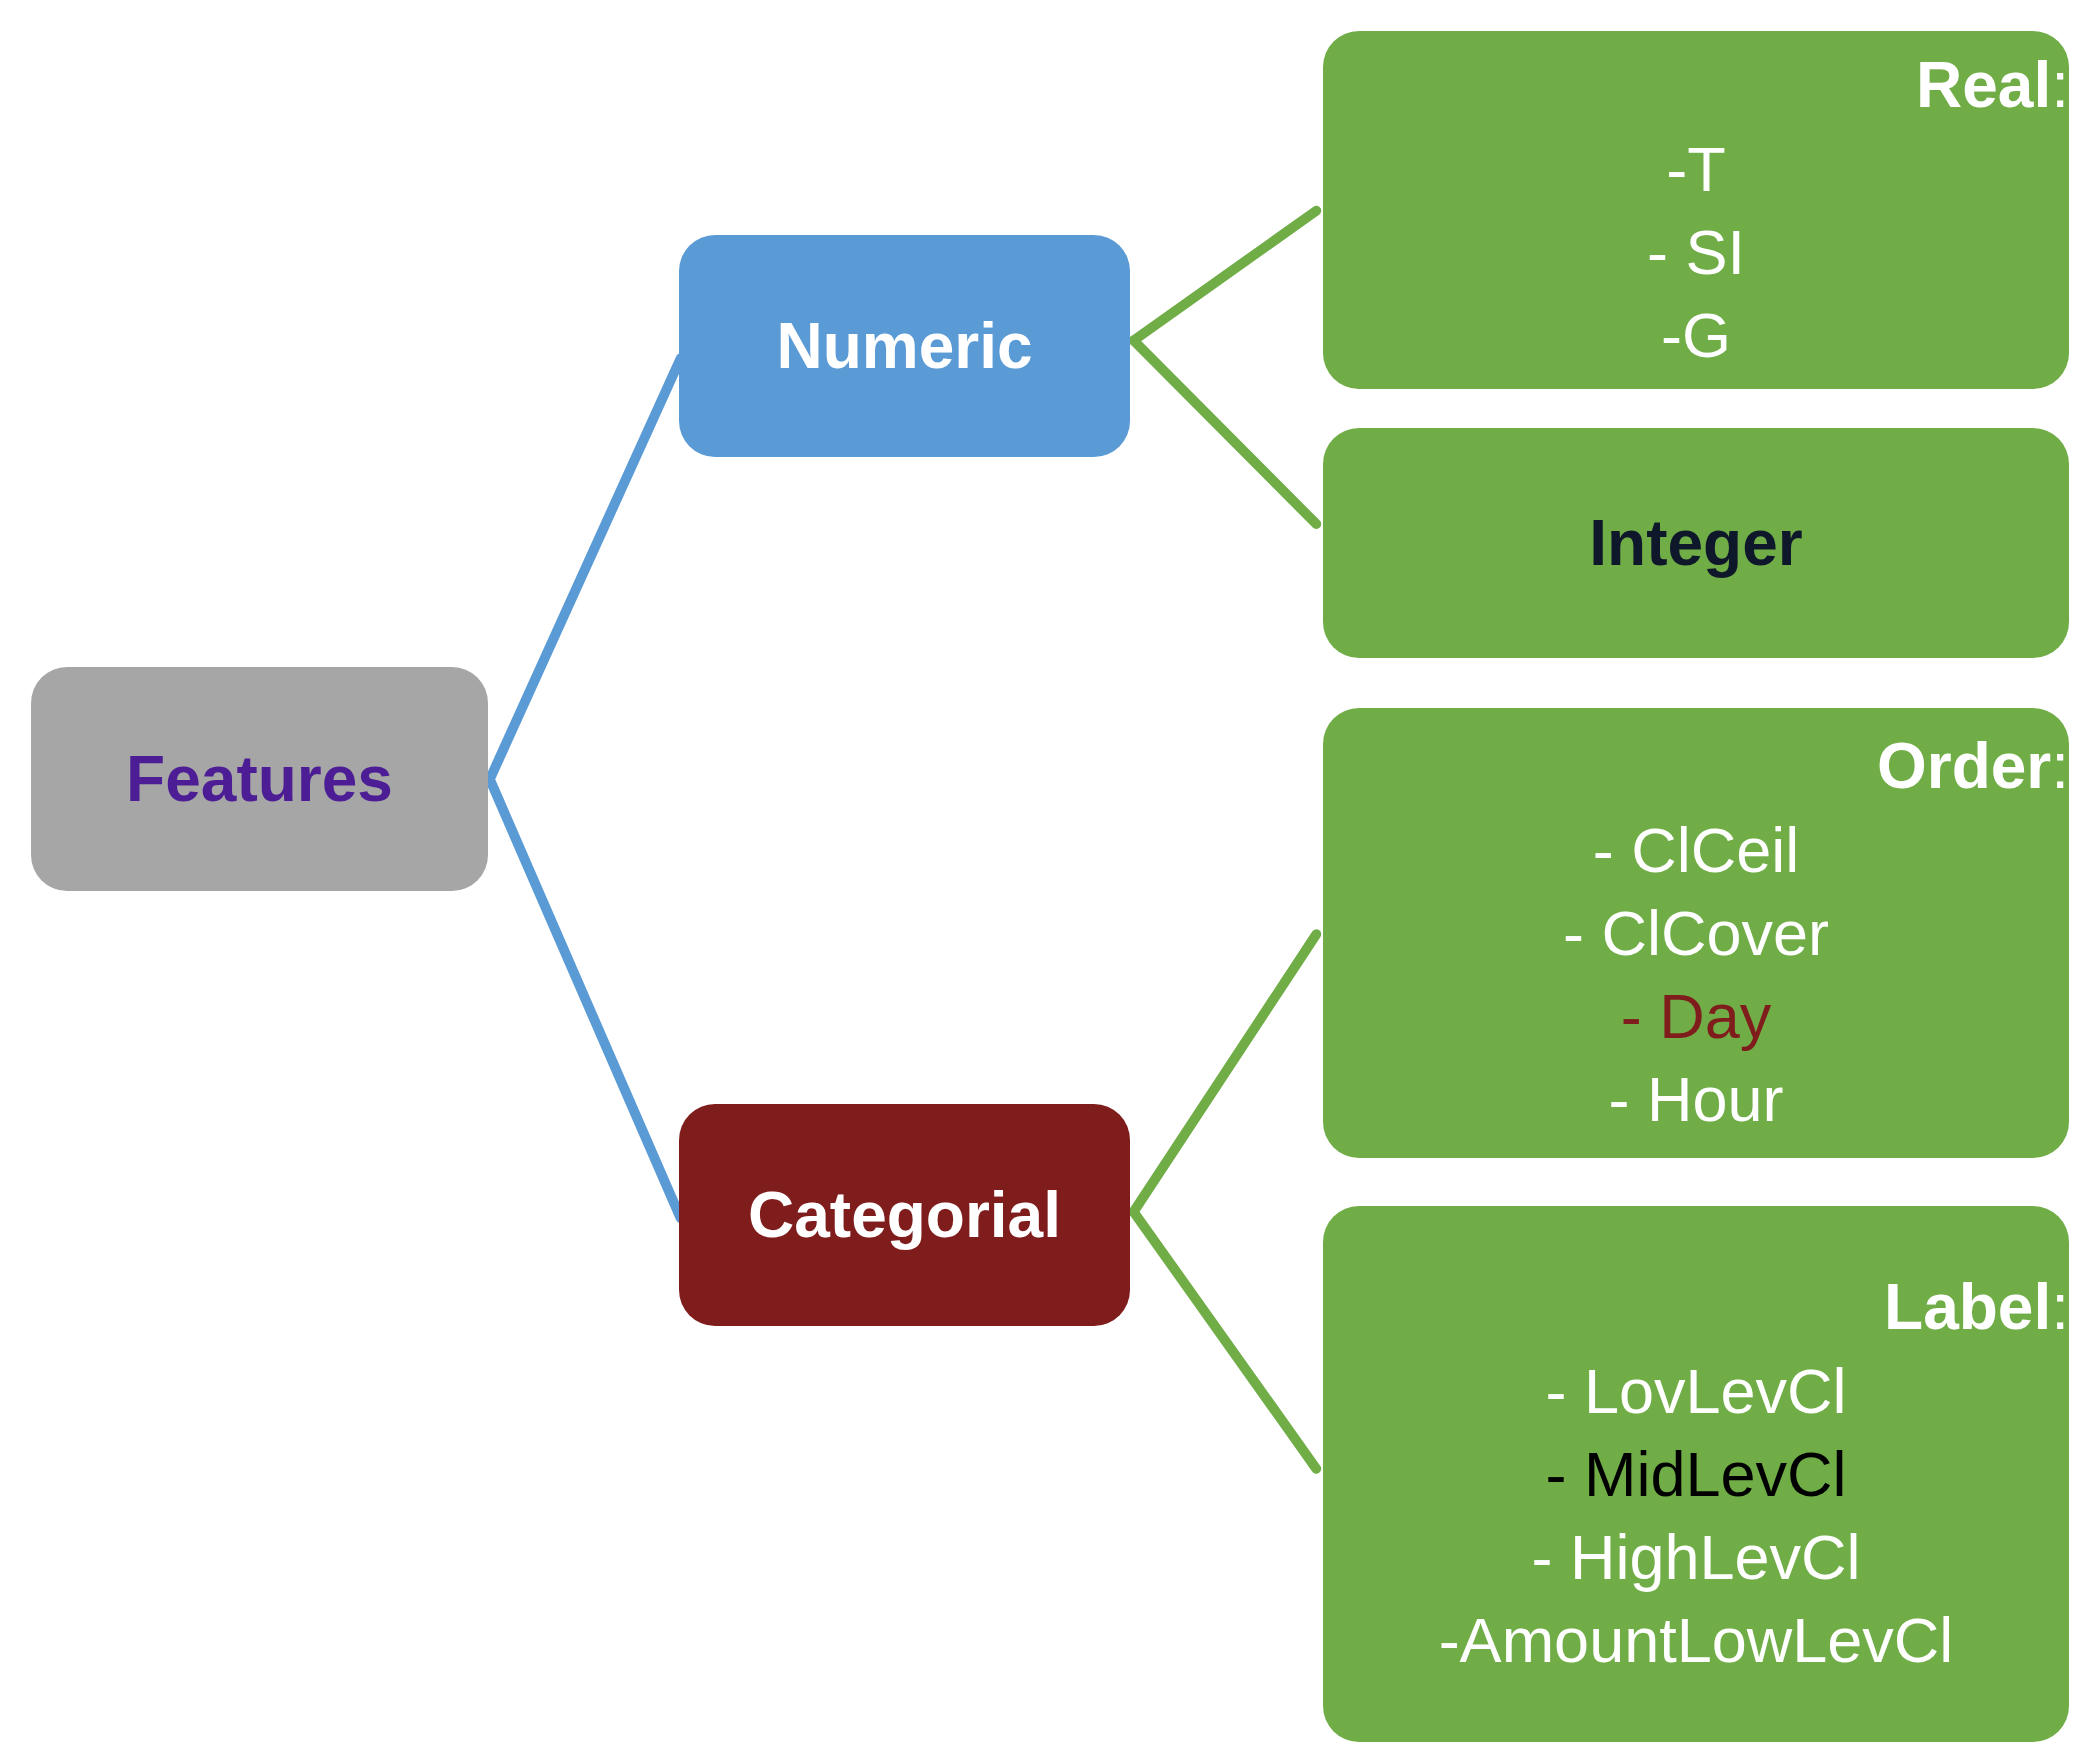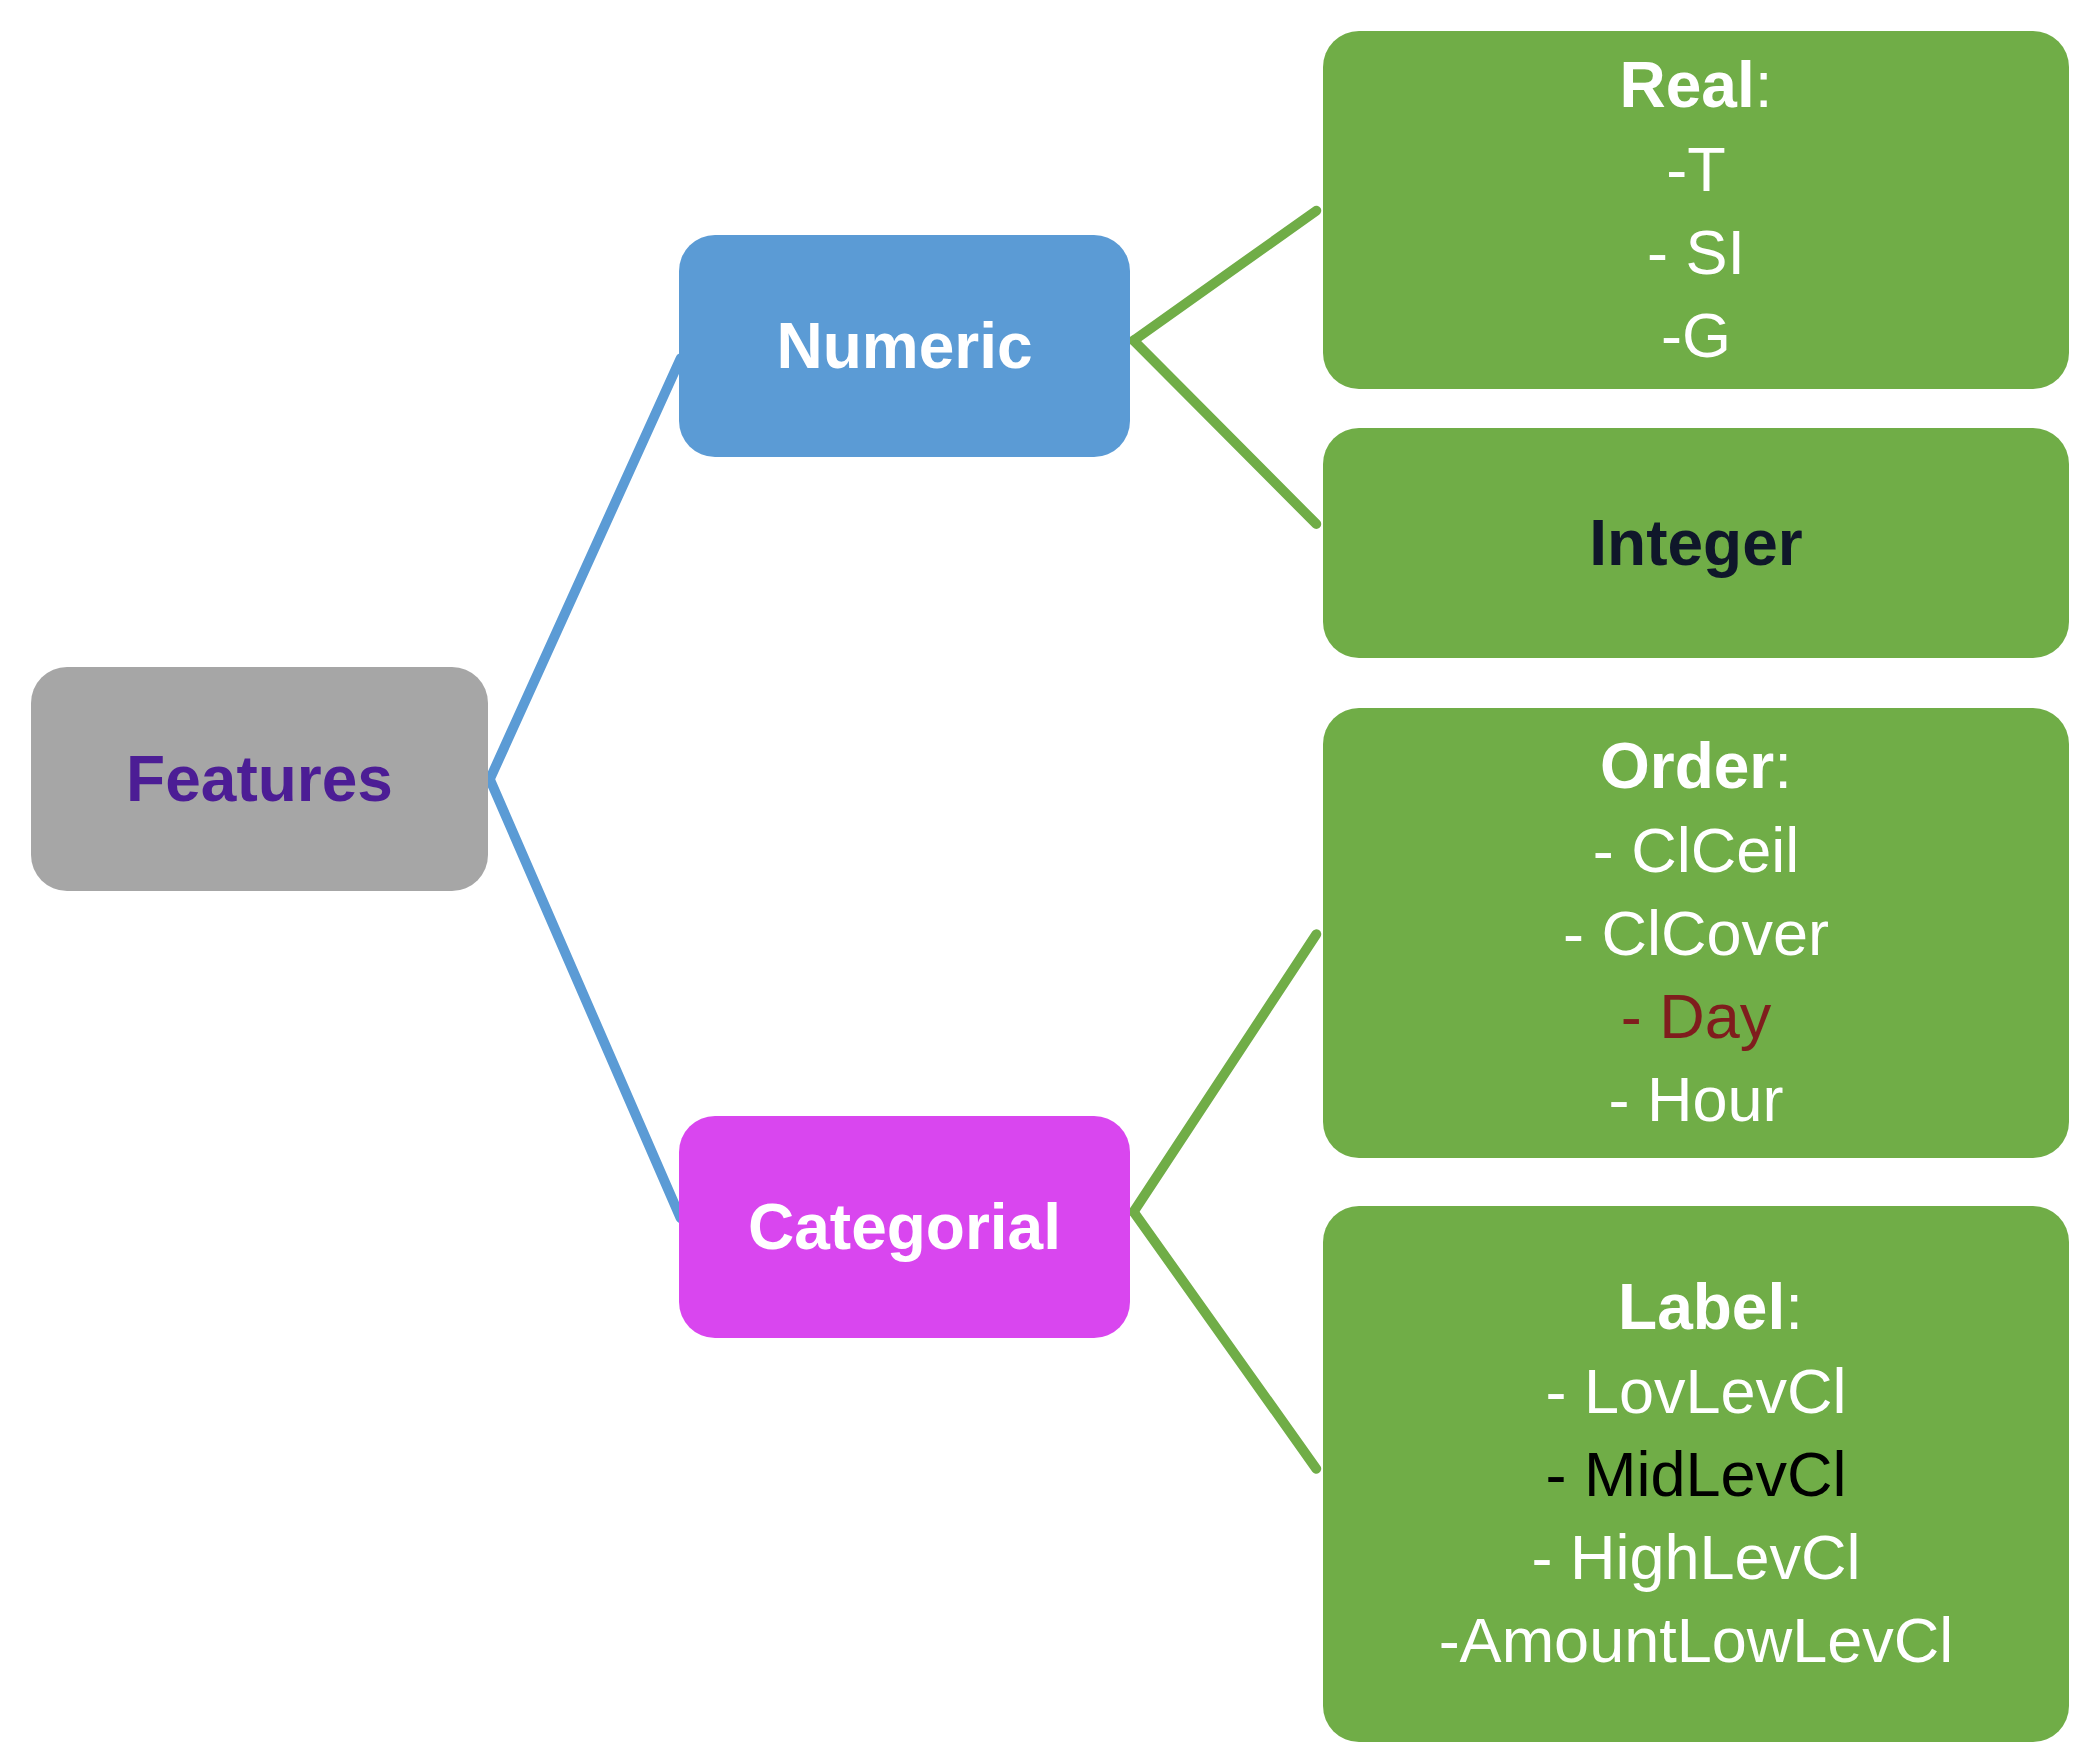--- a/index.html
+++ b/index.html
@@ -24,20 +24,21 @@
     align-items: center;
     justify-content: center;
     text-align: center;
   }
   .node .stack { width: 100%; }
   .node-title {
     font-size: 64px;
     font-weight: 700;
     line-height: 1.32;
     white-space: nowrap;
+    text-align: right;
   }
   .title-suffix { font-weight: 400; }
   .node-item {
     font-size: 63px;
     font-weight: 400;
     line-height: 1.32;
     white-space: nowrap;
   }
   
   .box-features   { left: 31px;   top: 667px;  width: 457px; height: 224px; }
@@ -63,21 +64,21 @@
   </svg>
 
   <div class="node box-features" style="background: rgb(166, 166, 166); color: rgb(255, 255, 255);">
     <div class="node-title" style="color: #4c1d95;">Features</div>
   </div>
 
   <div class="node box-numeric" style="background: rgb(91, 155, 213); color: rgb(255, 255, 255);">
     <div class="node-title" style="color: rgb(255, 255, 255);">Numeric</div>
   </div>
 
-  <div class="node box-categorial" style="background: #d946ef; color: rgb(255, 255, 255); margin-top: 12px;">
+  <div class="node box-categorial" style="background: #7f1d1d; color: rgb(255, 255, 255);">
     <div class="node-title" style="color: rgb(255, 255, 255);">Categorial</div>
   </div>
 
   <div class="node box-real" style="background: rgb(112, 173, 71); color: rgb(255, 255, 255);">
     <div class="stack">
       <div class="node-title" style="color: rgb(255, 255, 255);"><span>Real</span><span class="title-suffix">:</span></div>
       <div class="node-item" style="color: rgb(255, 255, 255);">-T</div>
       <div class="node-item" style="color: rgb(255, 255, 255);">- SI</div>
       <div class="node-item" style="color: rgb(255, 255, 255);">-G</div>
     </div>

